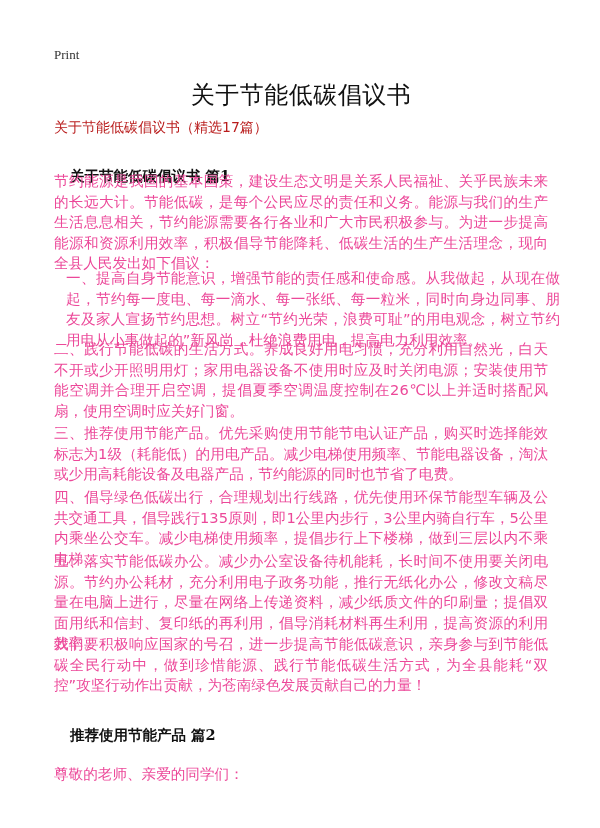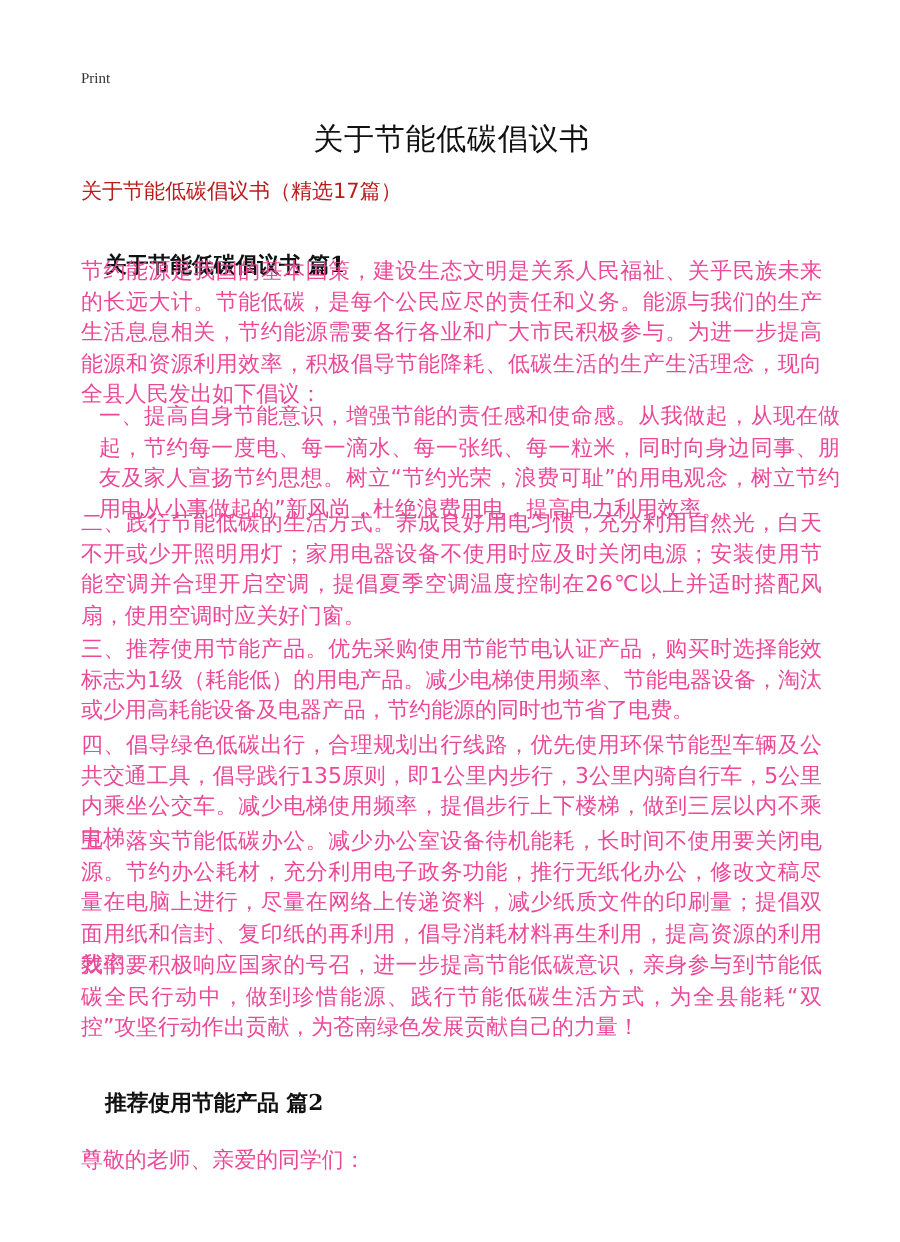--- a/index.html
+++ b/index.html
@@ -19,30 +19,30 @@
       position: absolute;
       left: 54px;
       top: 0;
       width: 494px;
     }
     .print-label {
       position: absolute;
       top: 47px;
       left: 0;
       font-family: "Liberation Serif", "DejaVu Serif", serif;
-      font-size: 10px;
+      font-size: 13px;
       color: #333;
     }
     .doc-title {
       position: absolute;
       top: 79px;
       left: 0;
       width: 494px;
       text-align: center;
-      font-size: 20px;
+      font-size: 24px;
       font-weight: normal;
       color: #111;
       letter-spacing: 0.5px;
       margin: 0;
     }
     .doc-subtitle {
       position: absolute;
       top: 119px;
       left: 0;
       font-size: 14px;

